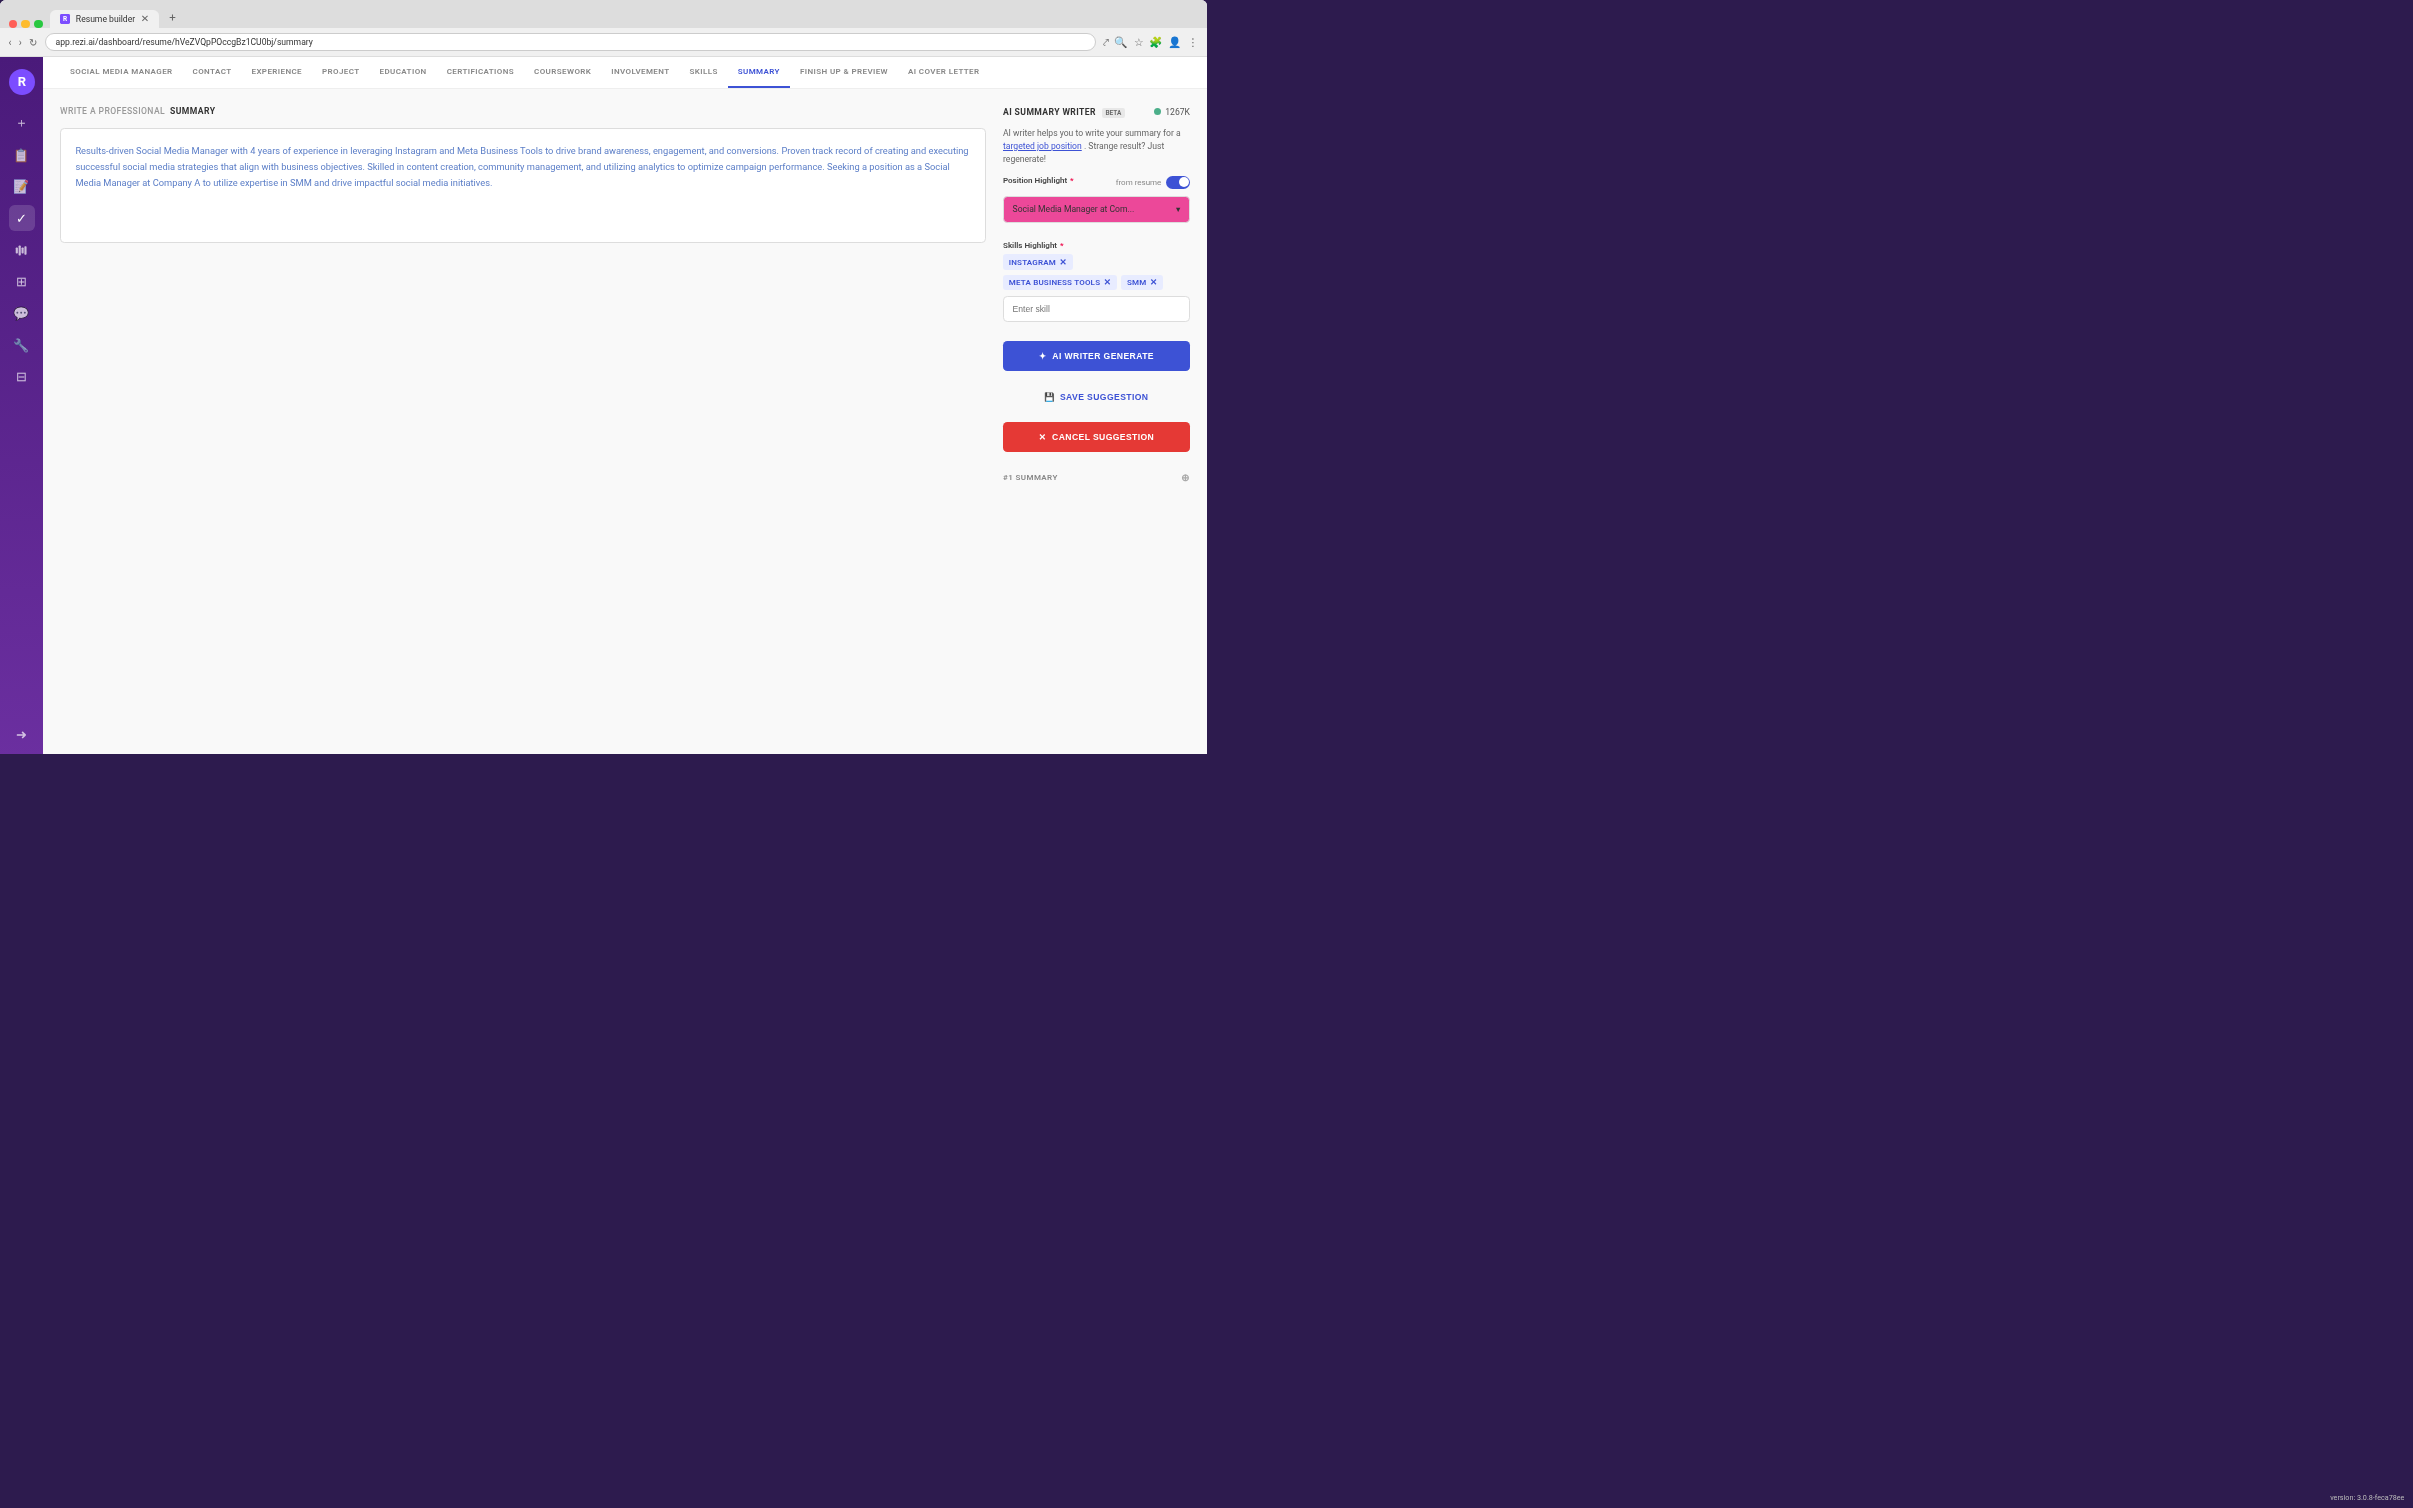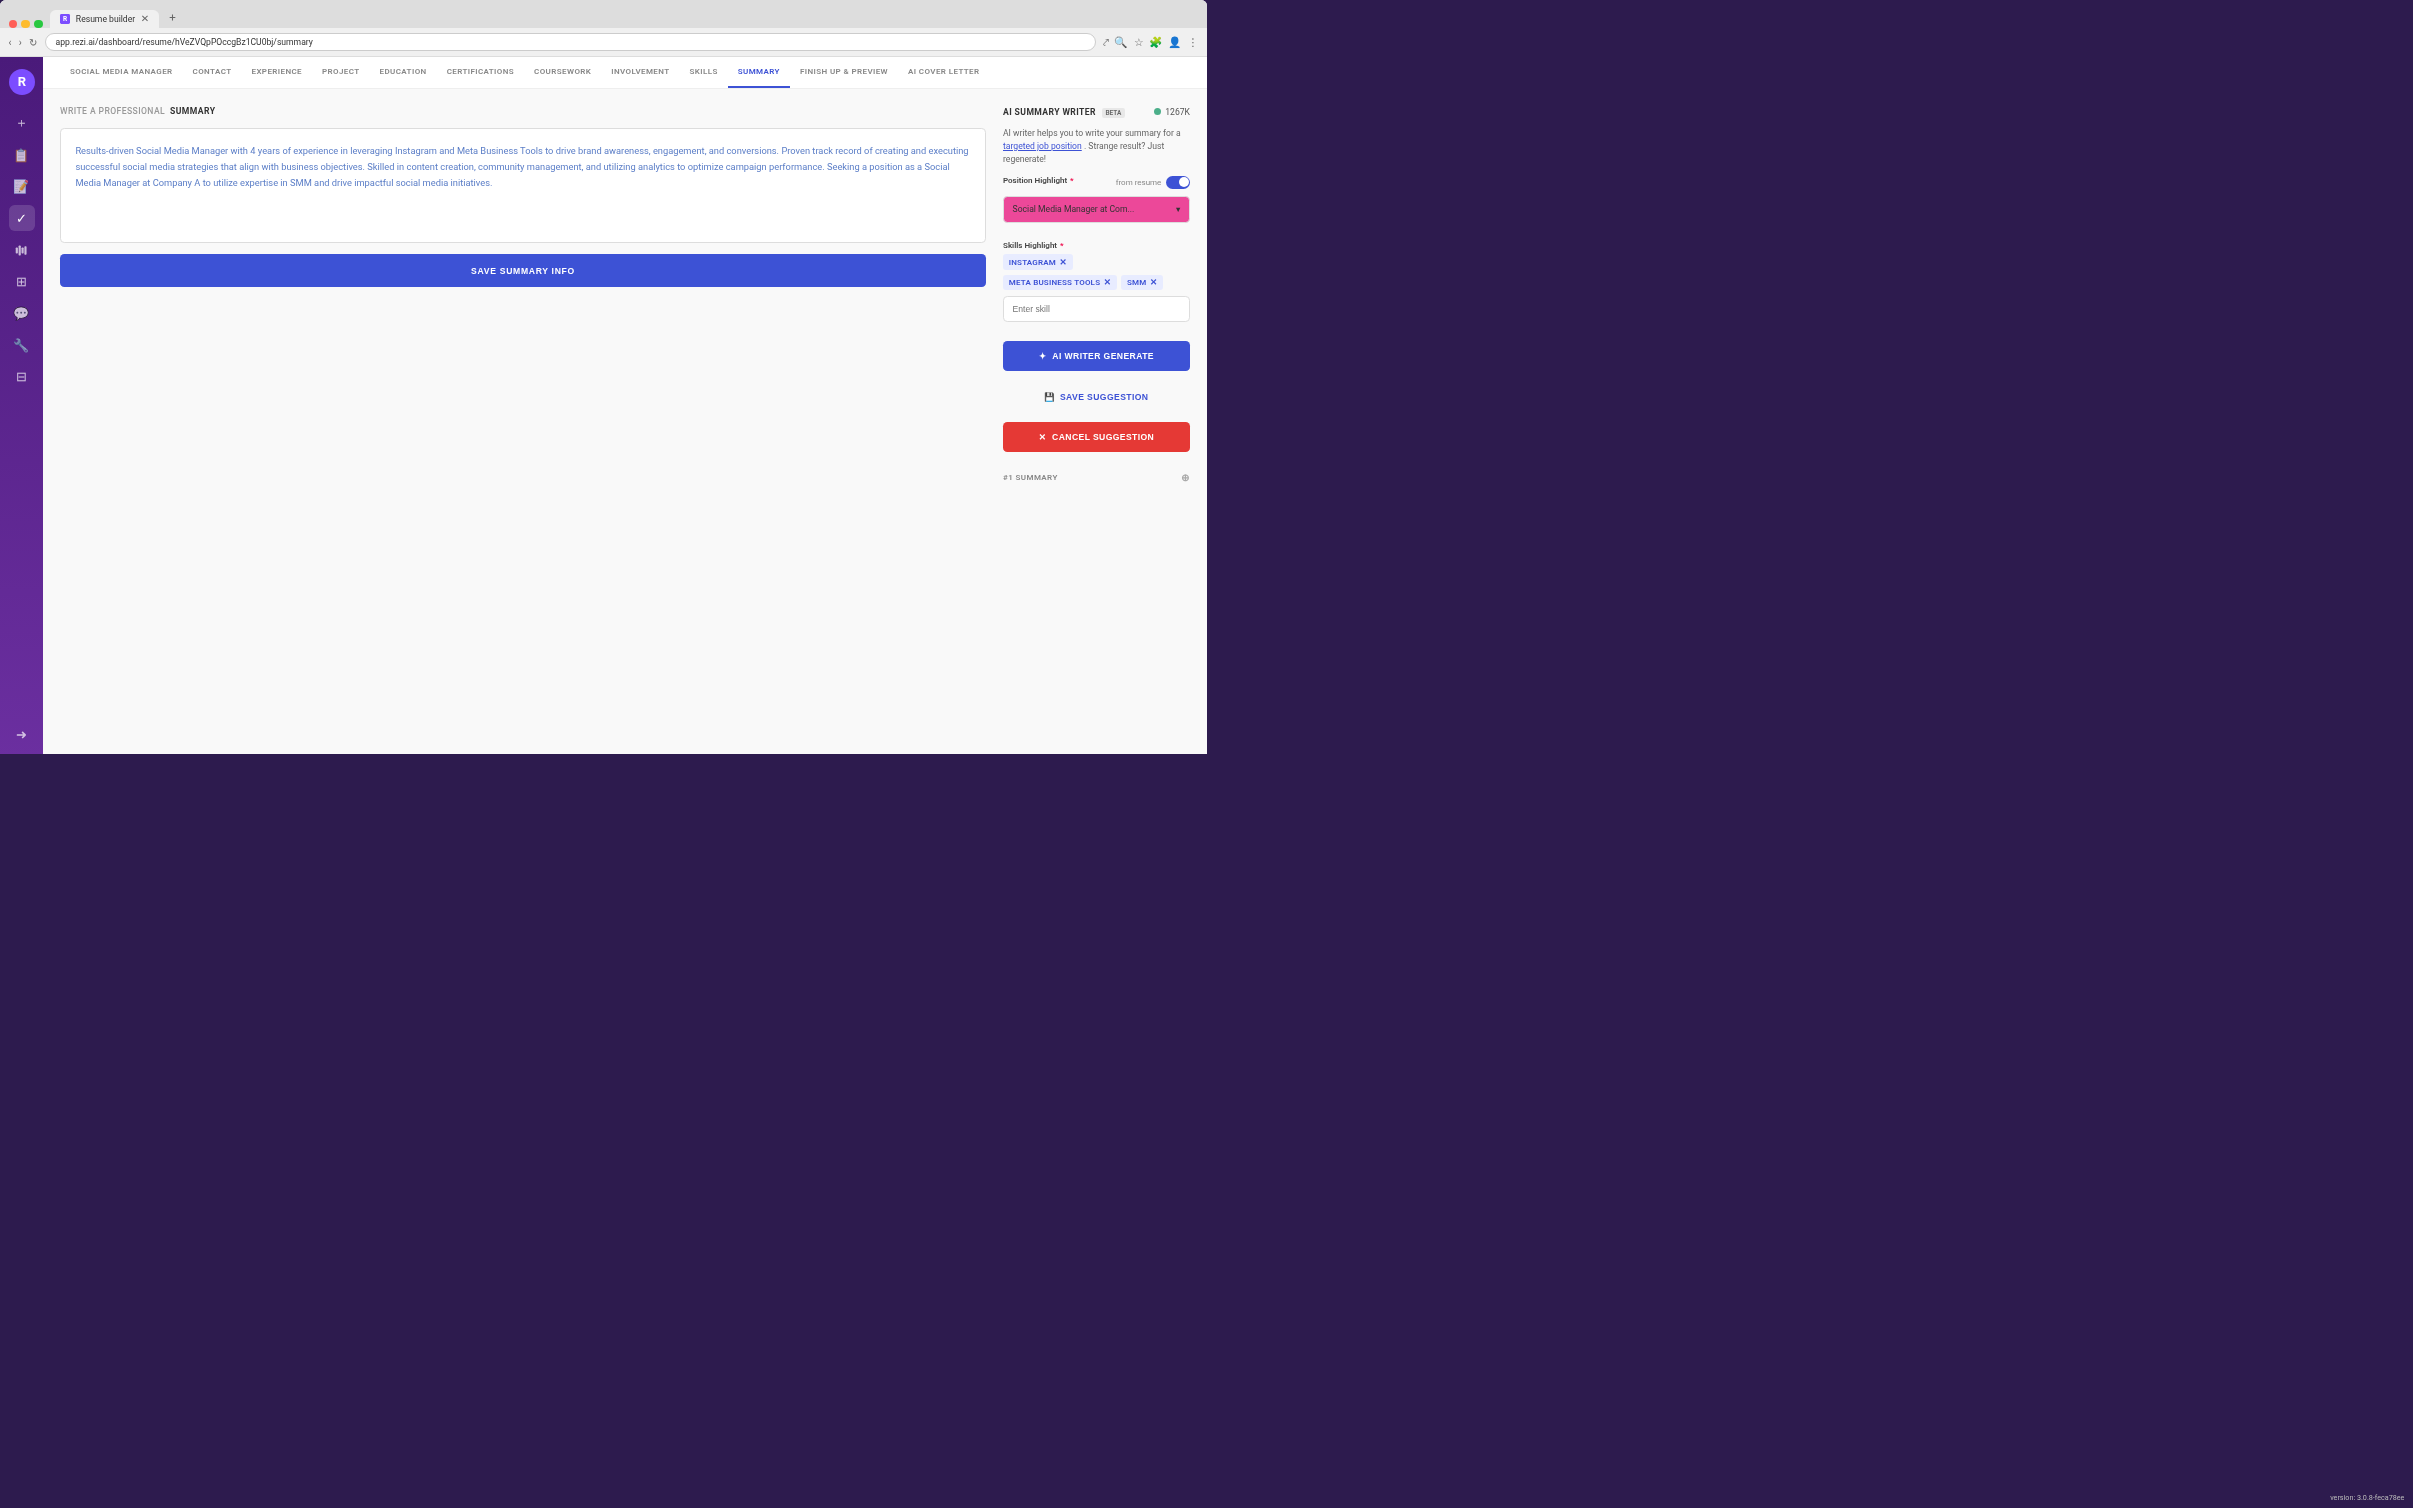--- a/index.html
+++ b/index.html
@@ -545,21 +545,20 @@
     <div class="content-area">
 
       <div class="editor-section">
         <div class="section-header">
           <span>WRITE A PROFESSIONAL</span>
           &nbsp;<strong>SUMMARY</strong>
         </div>
         <div class="text-editor">
           <div class="editor-text">Results-driven Social Media Manager with 4 years of experience in leveraging Instagram and Meta Business Tools to drive brand awareness, engagement, and conversions. Proven track record of creating and executing successful social media strategies that align with business objectives. Skilled in content creation, community management, and utilizing analytics to optimize campaign performance. Seeking a position as a Social Media Manager at Company A to utilize expertise in SMM and drive impactful social media initiatives.</div>
         </div>
-        <button class="save-btn">SAVE SUMMARY INFO</button>
       </div>
 
       <div class="ai-panel">
 
         <div class="ai-panel-header">
           <div>
             <span class="ai-writer-label">AI SUMMARY WRITER</span>
             <span class="beta-badge">BETA</span>
           </div>
           <div class="token-count">

